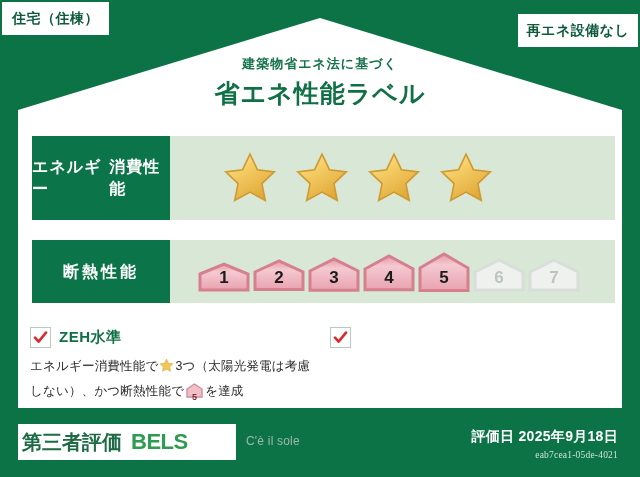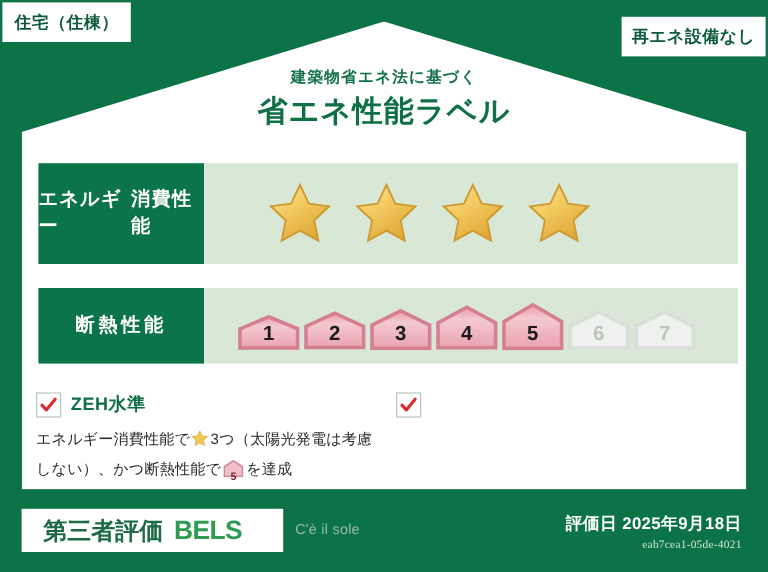--- a/index.html
+++ b/index.html
@@ -88,21 +88,21 @@
     font-size:9px;font-weight:bold;color:#7d2b36;
   }
 
   
   #zehm-logo{display:inline-flex;align-items:flex-end;gap:2px;margin-left:4px;vertical-align:-6px;}
   #zehm-logo .cap{font-size:4px;color:#7a9a7c;line-height:1.25;font-weight:bold;letter-spacing:.2px;}
 
   
   #footer-box{
     position:absolute;left:18px;top:424px;width:218px;height:36px;background:#ffffff;
-    display:flex;align-items:center;padding-left:18px;box-sizing:border-box;gap:9px;
+    display:flex;align-items:center;padding-left:4px;box-sizing:border-box;gap:9px;
   }
   #footer-jp{font-size:20px;font-weight:bold;color:#1d6b45;letter-spacing:0px;}
   #footer-bels{font-size:22px;font-weight:bold;color:#2f9b52;letter-spacing:-.5px;}
   #footer-company{
     position:absolute;left:246px;top:434px;font-size:12px;color:#9db9aa;letter-spacing:.2px;
   }
   #footer-date{
     position:absolute;right:22px;top:428px;font-size:14px;font-weight:bold;color:#ffffff;
     letter-spacing:.3px;
   }

